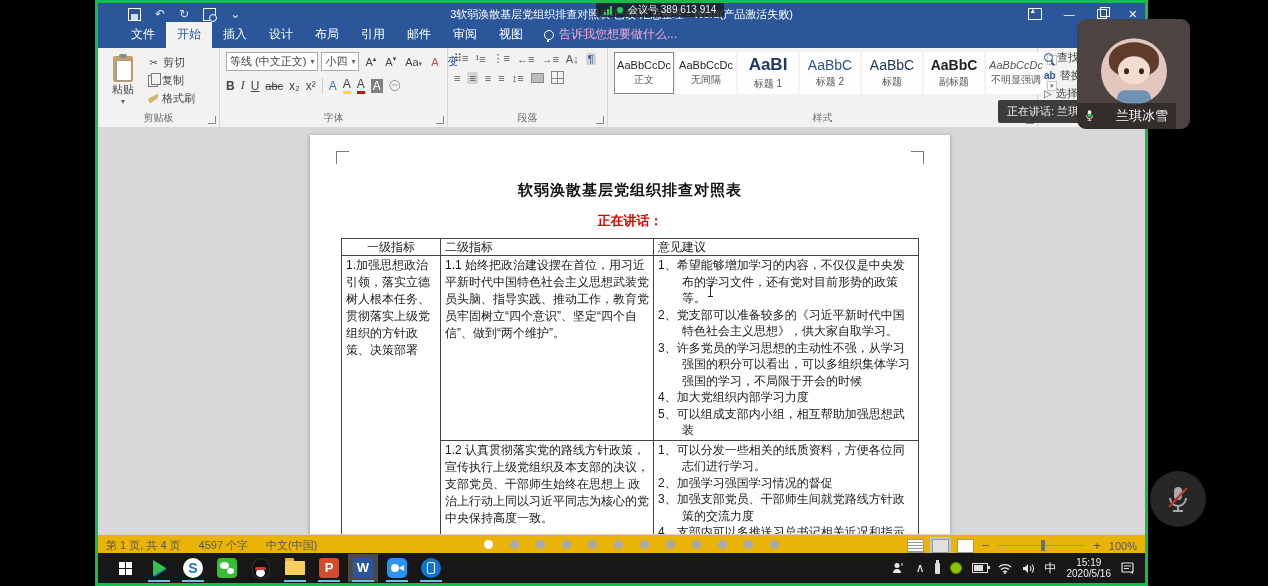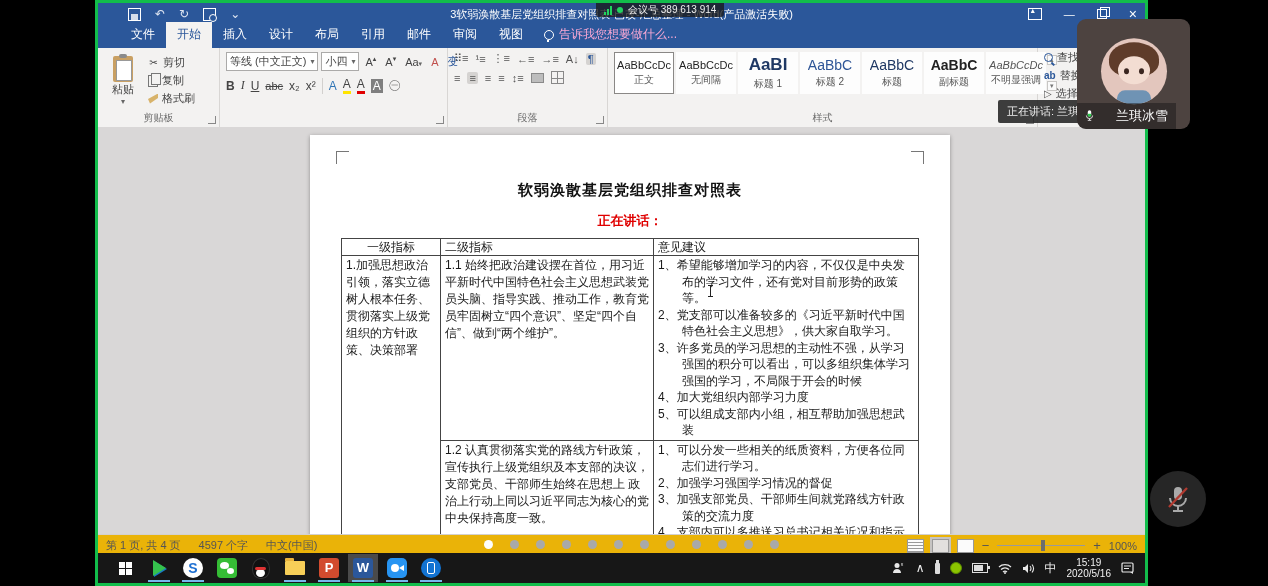--- a/index.html
+++ b/index.html
@@ -288,20 +288,21 @@
           <span class="fb strike">abc</span>
           <span class="fb">x₂</span>
           <span class="fb">x²</span>
           <span class="sep"></span>
           <span class="fb" style="color:#2e74b5;"><span>A</span></span>
           <span class="fb ul-yellow">A</span>
           <span class="fb ul-red">A</span>
           <span class="fb shadedA">A</span>
           <span class="fb" style="color:#555;">㊀</span>
         </div>
+        <span class="glabel">字体</span>
         <span class="launcher"></span>
       </div>
 
       <div class="rgroup" style="width:160px;">
         <div class="pararow">
           <span class="pg">⠿≡</span>
           <span class="pg">¹≡</span>
           <span class="pg">⋮≡</span>
           <span class="pg">←≡</span>
           <span class="pg">→≡</span>

